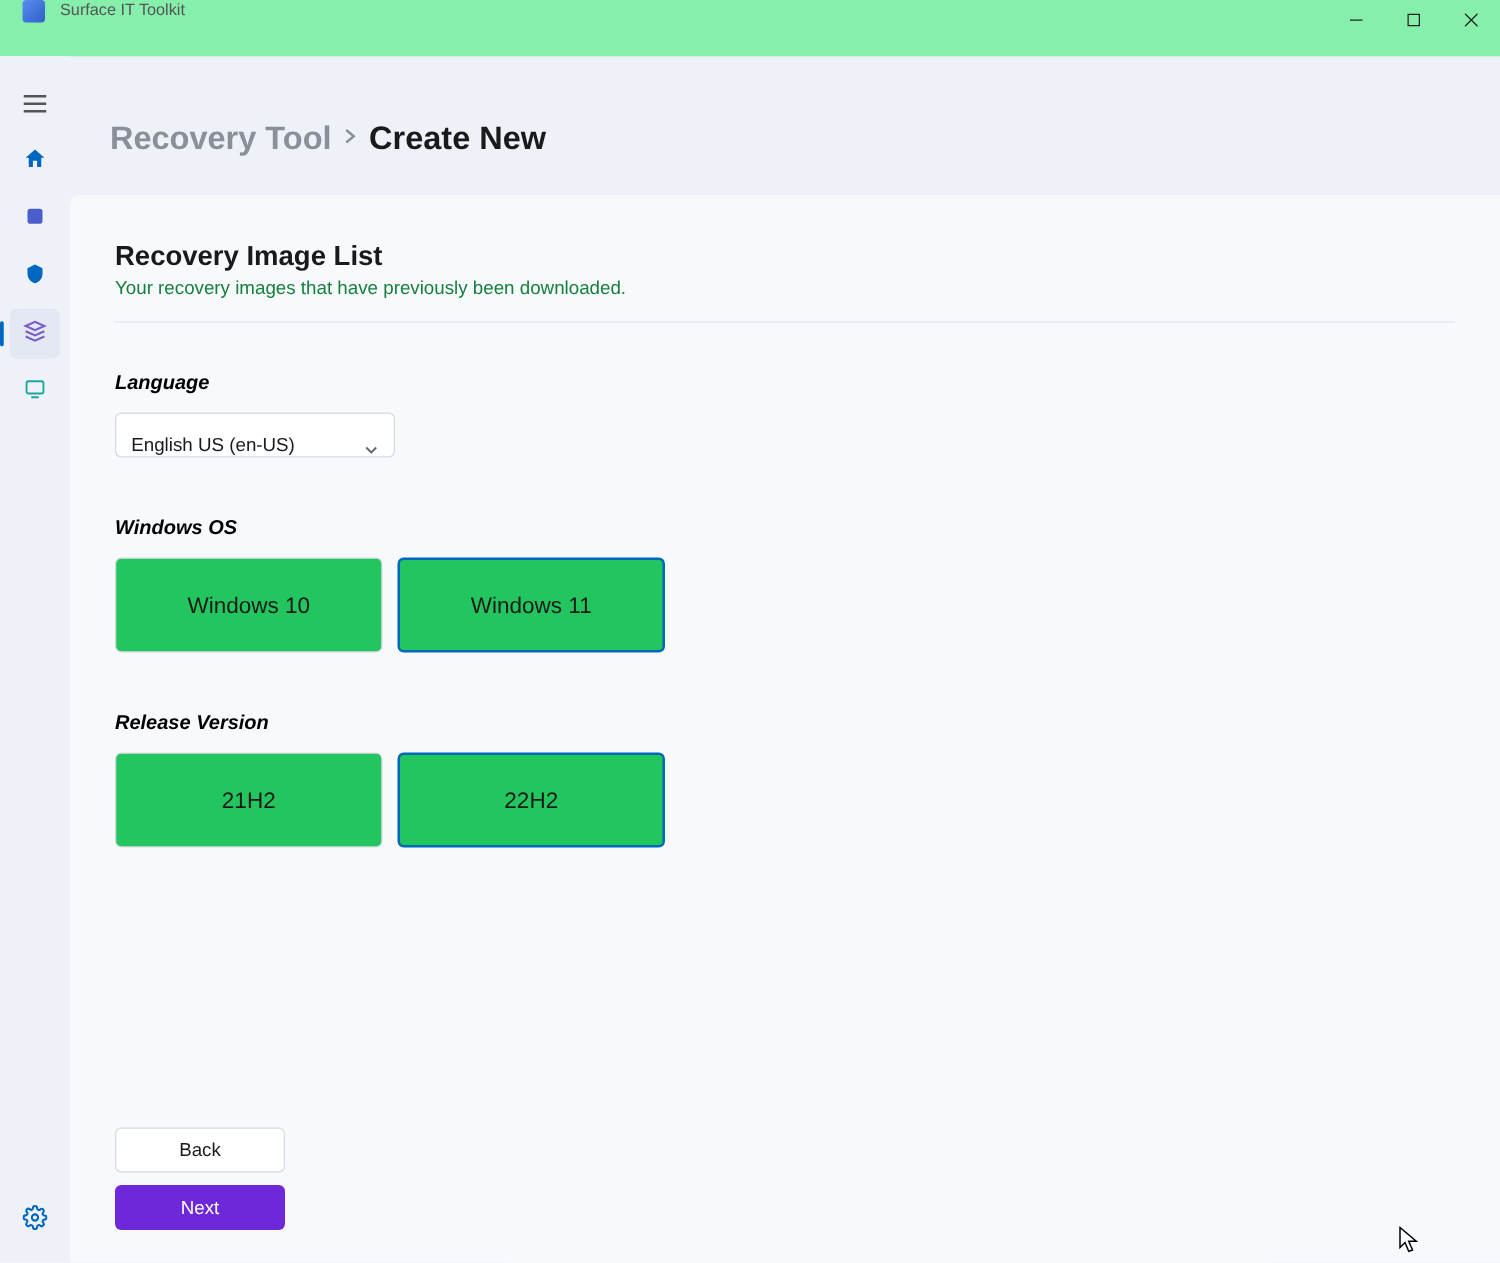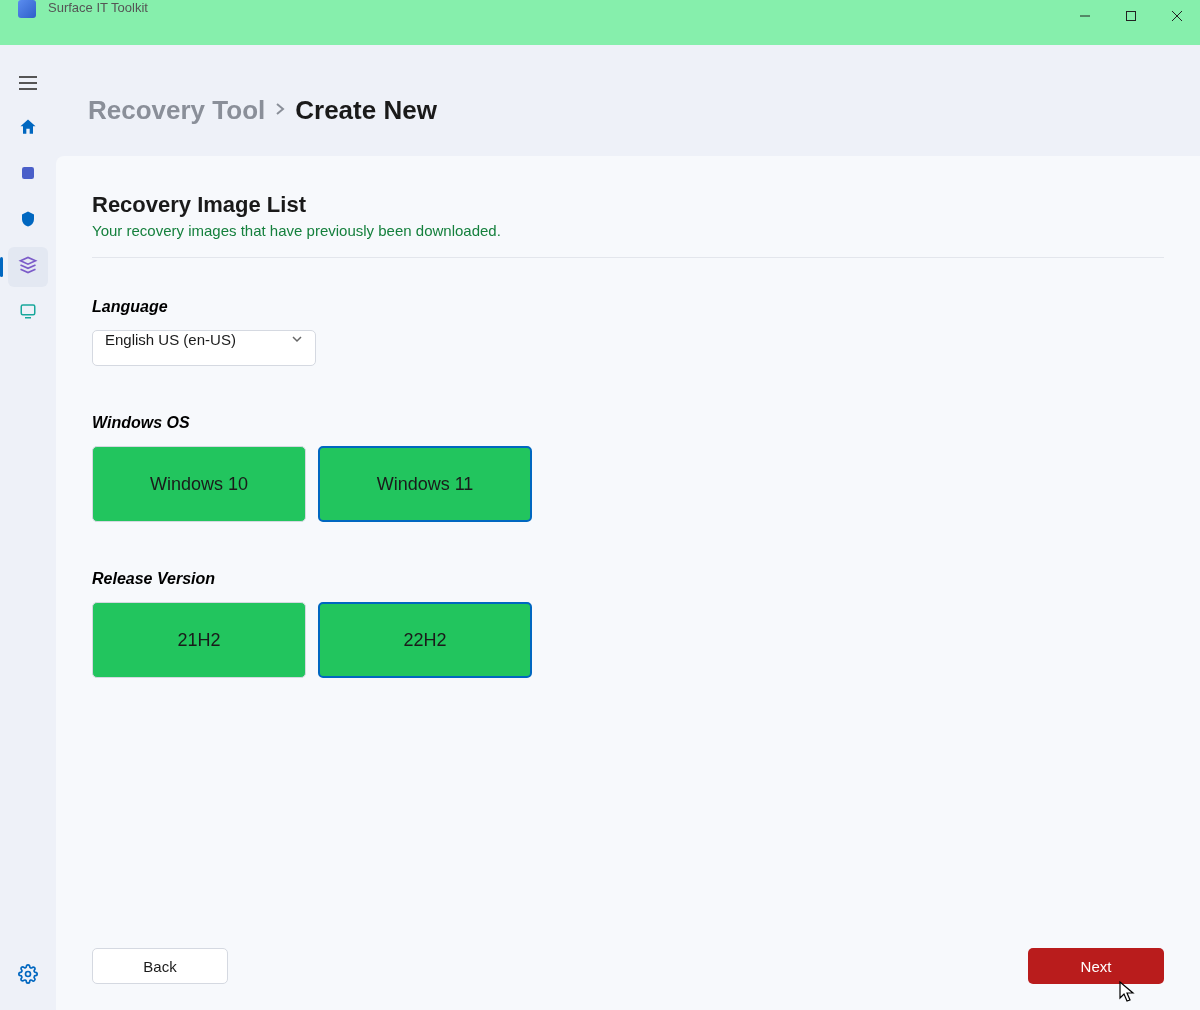--- a/index.html
+++ b/index.html
@@ -129,21 +129,21 @@
     font-style: italic;
   }
 
   .select {
     width: 224px;
     height: 36px;
     border: 1px solid #d5d9e1;
     border-radius: 5px;
     background: #fff;
     display: flex;
-    align-items: flex-start;
+    align-items: flex-end;
     padding: 0 12px;
     font-size: 15px;
     color: #1a1a1a;
     justify-content: space-between;
     margin-bottom: 48px;
   }
   .chevron {
     width: 12px; height: 12px;
     display: inline-block;
   }
@@ -167,39 +167,40 @@
     color: #1a1a1a;
   }
   .option-card.selected {
     border: 2px solid #0067c0;
   }
 
   .footer {
     margin-top: auto;
     display: flex;
     justify-content: space-between;
-    gap: 26px;
+    gap: 10px;
     padding: 20px 0 26px 0;
+    flex-direction: column;
   }
   .btn {
     width: 136px;
     height: 36px;
     border-radius: 5px;
     font-size: 15px;
     display: flex;
     align-items: center;
     justify-content: center;
   }
   .btn-secondary {
     background: #fff;
     border: 1px solid #d5d9e1;
     color: #1a1a1a;
   }
   .btn-primary {
-    background: #b91c1c;
+    background: #6d28d9;
     color: #fff;
   }
 
   .cursor {
     position: absolute;
     left: 1119px;
     top: 981px;
     pointer-events: none;
   }
 </style>

